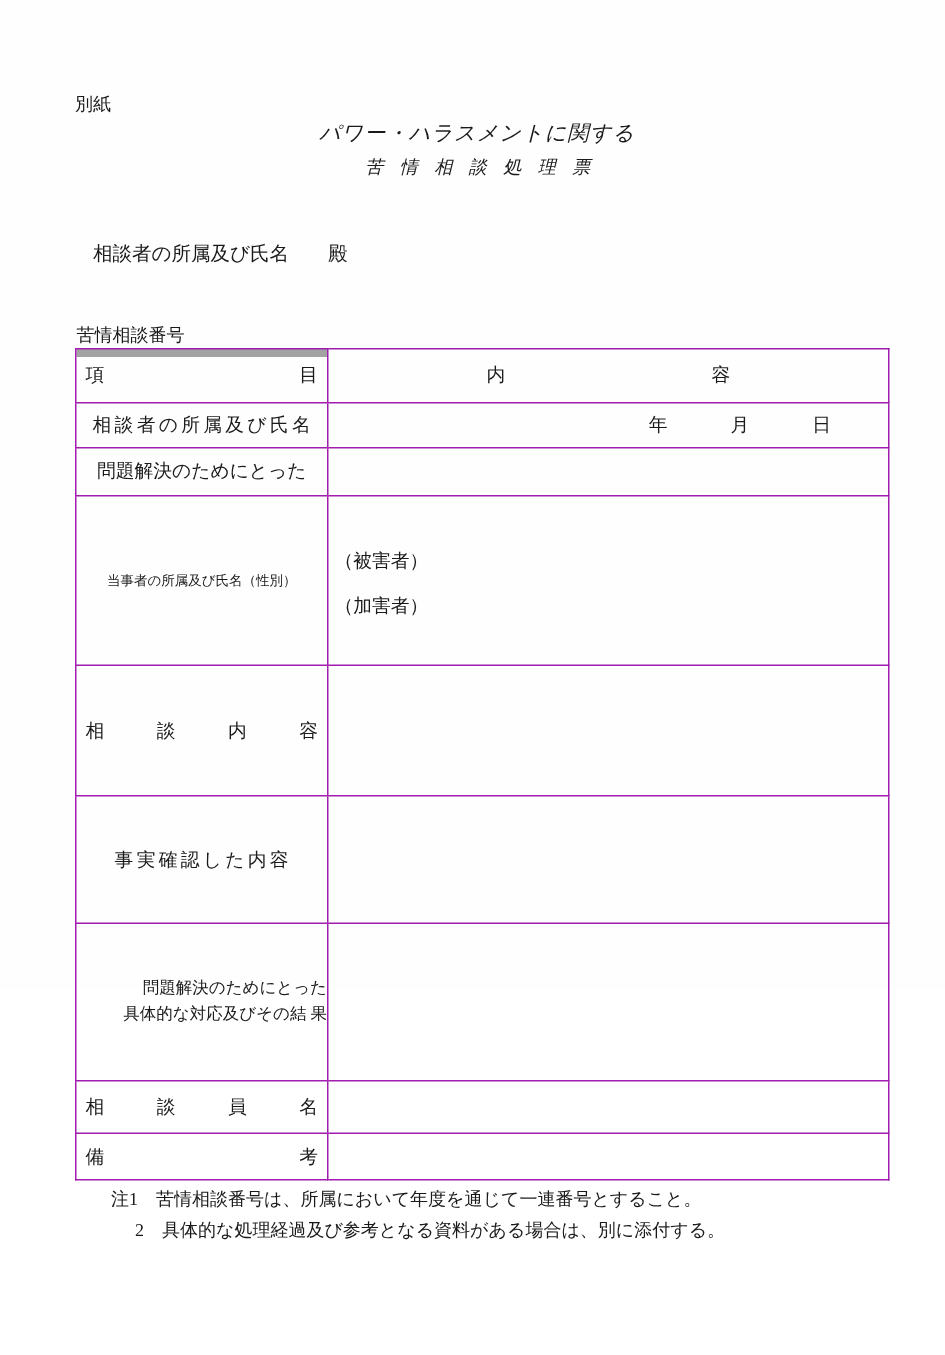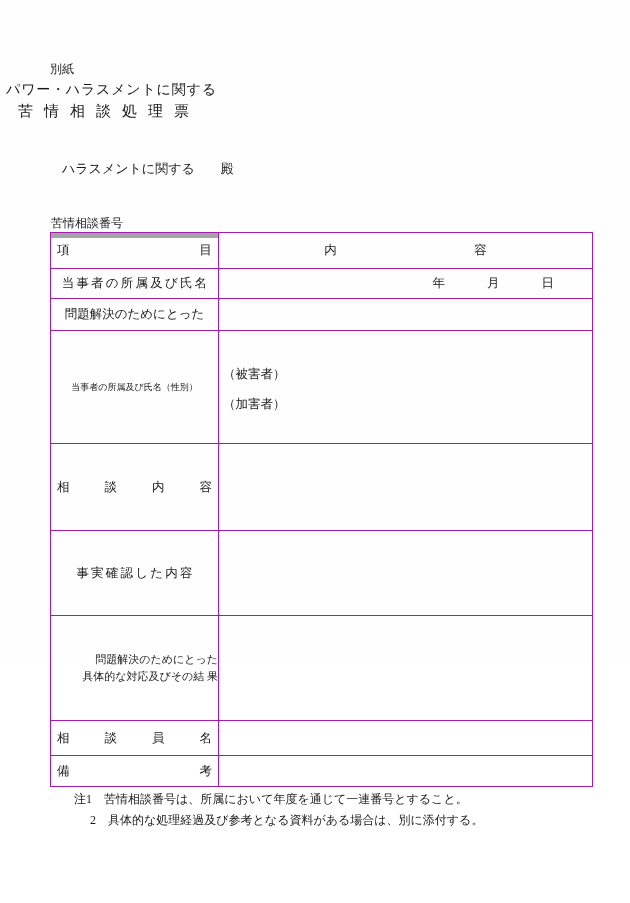--- a/index.html
+++ b/index.html
@@ -35,29 +35,31 @@
     font-size: 12px;
     line-height: 14px;
     white-space: nowrap;
   }
 
   .doc-title {
     position: absolute;
     left: 0;
     top: 80px;
     width: 630px;
+    text-align: center;
+    font-style: italic;
   }
   .doc-title .title-line-1 {
     font-size: 14px;
     line-height: 20px;
     letter-spacing: 0.8px;
     padding-left: 6px;
   }
   .doc-title .title-line-2 {
-    font-size: 15px;
+    font-size: 12px;
     line-height: 22px;
     letter-spacing: 11px;
     padding-left: 18px;
   }
 
   .addressee {
     position: absolute;
     left: 62px;
     top: 161px;
     font-size: 13px;
@@ -194,21 +196,21 @@
 
 <div class="page">
 
   <div class="attachment-label">別紙</div>
 
   <div class="doc-title">
     <div class="title-line-1">パワー・ハラスメントに関する</div>
     <div class="title-line-2">苦情相談処理票</div>
   </div>
 
-  <div class="addressee">ハラスメントに関する　　殿</div>
+  <div class="addressee">相談者の所属及び氏名　　殿</div>
 
 
   <div class="case-number-label">苦情相談番号</div>
 
   <table class="form-table">
     <colgroup>
       <col class="col-item">
       <col class="col-detail">
     </colgroup>
     <tbody>
@@ -217,21 +219,21 @@
         <td class="cell-item">
           <span class="spread">項　　　　　　目</span>
         </td>
         <td class="cell-detail">
           <span class="header-spread">内　　　　　　　　　　　容</span>
         </td>
       </tr>
 
       <tr class="h-date">
         <td class="cell-item">
-          <span class="tracked">当事者の所属及び氏名</span>
+          <span class="tracked">相談者の所属及び氏名</span>
         </td>
         <td class="cell-detail">
           <span class="date-row"><span>年</span><span class="gap"></span><span>月</span><span class="gap"></span><span>日</span></span>
         </td>
       </tr>
 
       <tr class="h-consulter">
         <td class="cell-item">
           <span class="plain">問題解決のためにとった</span>
         </td>

